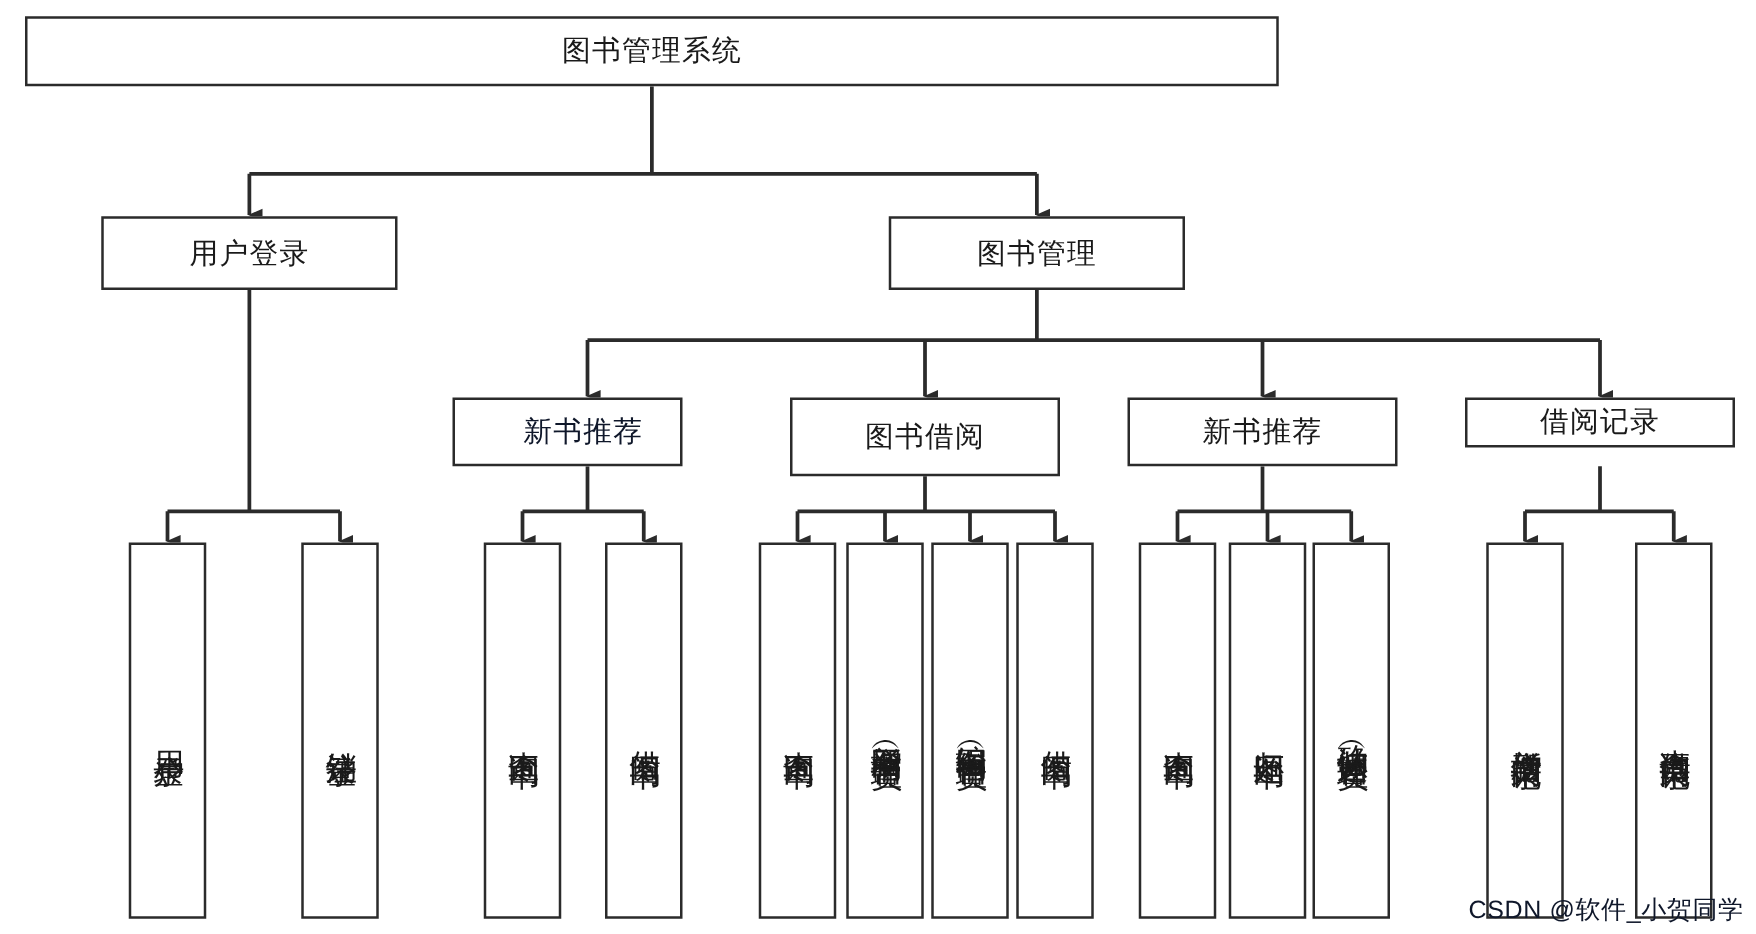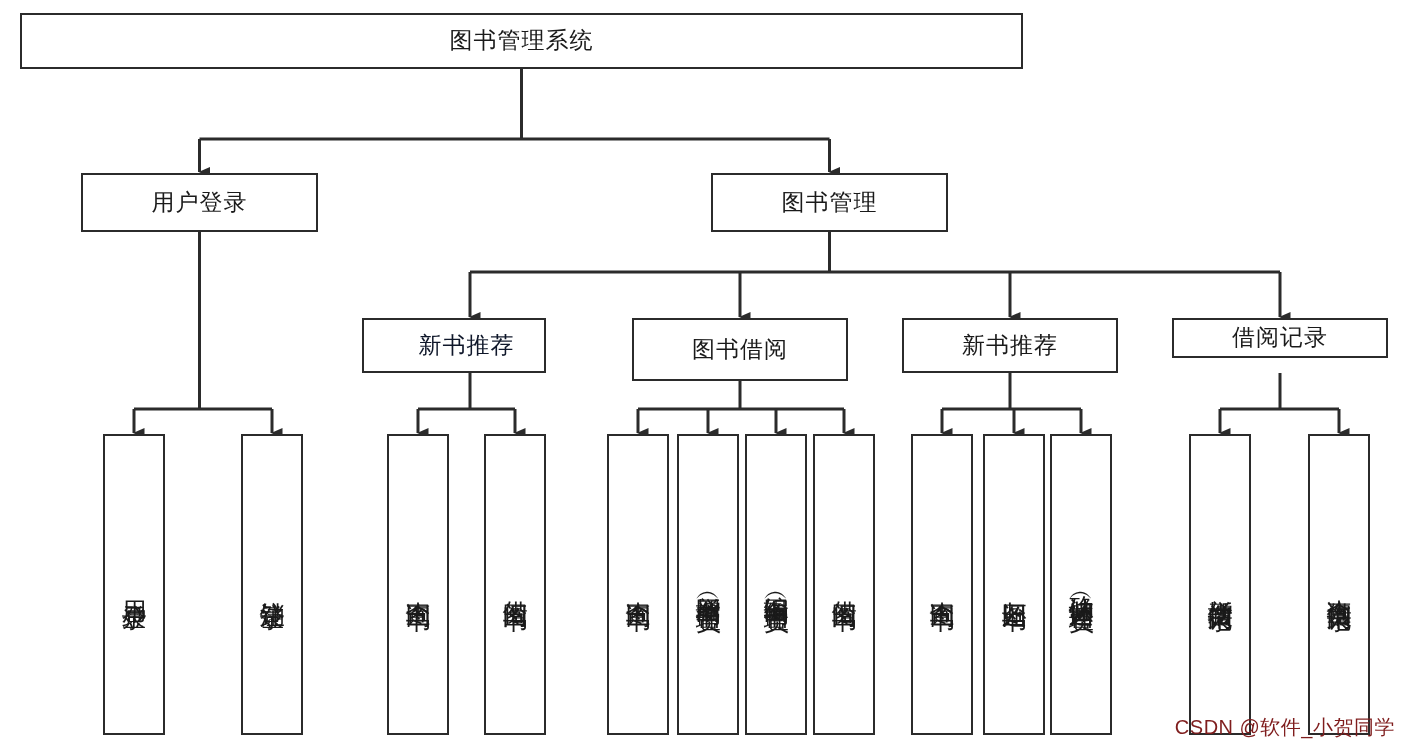--- a/index.html
+++ b/index.html
@@ -58,21 +58,21 @@
   }
   .nlabel {
     display: block;
     text-align: center;
   }
   #watermark {
     position: absolute;
     right: 10px;
     bottom: 6px;
     font-size: 20px;
-    color: #7f1d1d;
+    color: #0f172a;
     letter-spacing: 0.5px;
     z-index: 5;
     white-space: nowrap;
   }
 </style>
 </head>
 <body>
 
 <div id="canvas">
 

